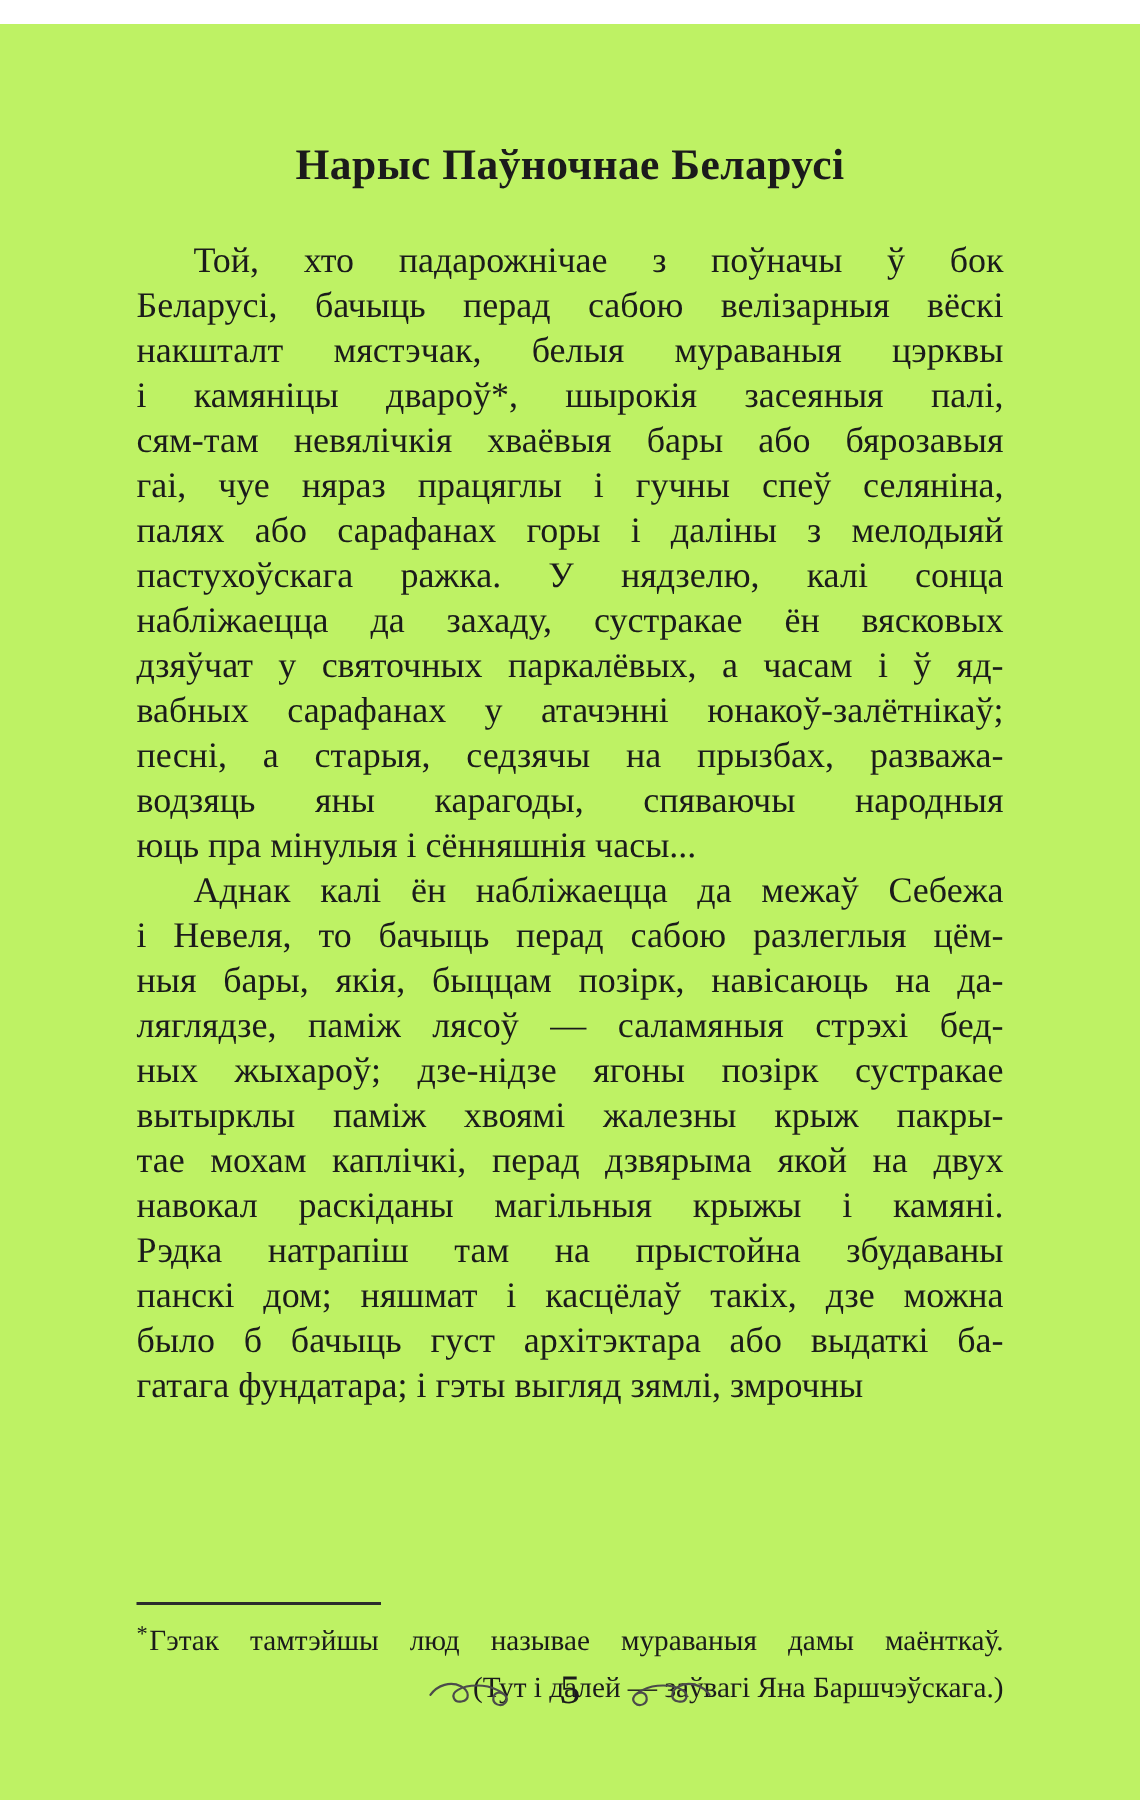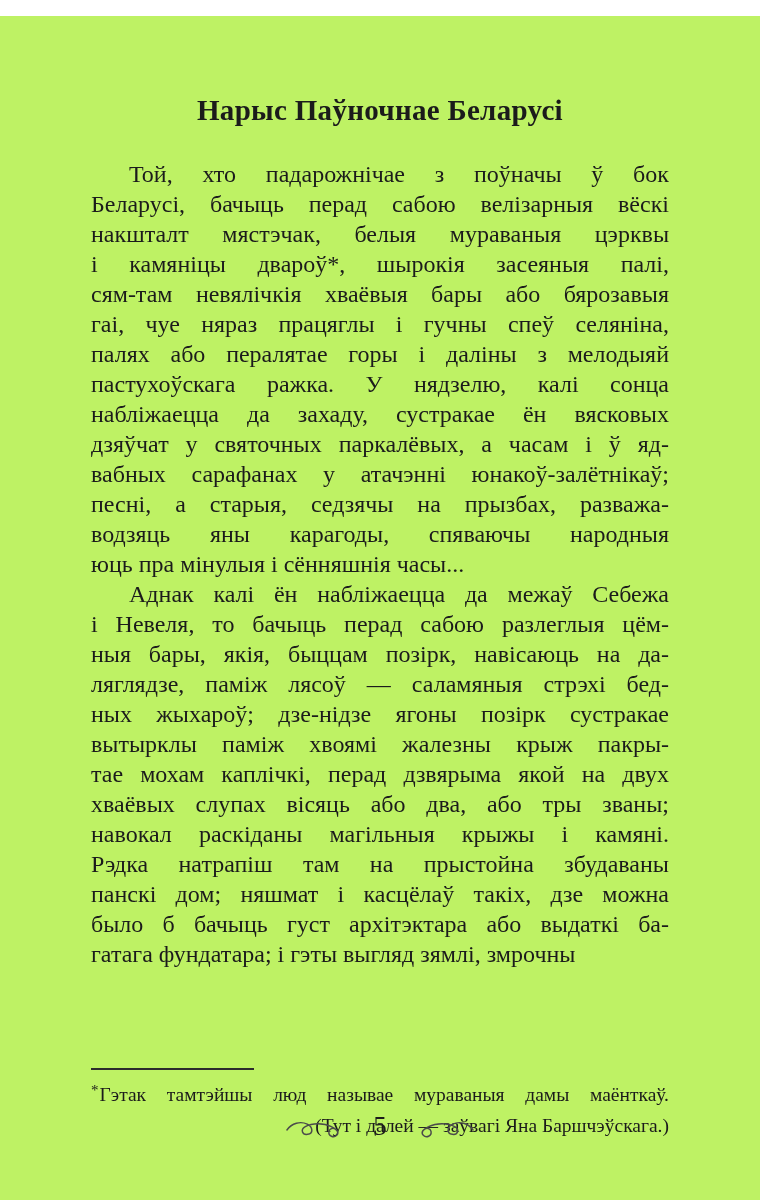--- a/index.html
+++ b/index.html
@@ -90,38 +90,37 @@
   <div class="chapter-title">Нарыс Паўночнае Беларусі</div>
 
   <div class="body-text">
       <div class="paragraph">
         <div class="line first">Той, хто падарожнічае з поўначы ў бок</div>
         <div class="line">Беларусі, бачыць перад сабою велізарныя вёскі</div>
         <div class="line">накшталт мястэчак, белыя мураваныя цэрквы</div>
         <div class="line">і камяніцы двароў*, шырокія засеяныя палі,</div>
         <div class="line">сям-там невялічкія хваёвыя бары або бярозавыя</div>
         <div class="line">гаі, чуе няраз працяглы і гучны спеў селяніна,</div>
-        <div class="line">палях або пералятае горы і даліны з мелодыяй</div>
+        <div class="line">палях або сарафанах горы і даліны з мелодыяй</div>
         <div class="line">пастухоўскага ражка. У нядзелю, калі сонца</div>
         <div class="line">набліжаецца да захаду, сустракае ён вясковых</div>
         <div class="line">дзяўчат у святочных паркалёвых, а часам і ў яд-</div>
         <div class="line">вабных сарафанах у атачэнні юнакоў-залётнікаў;</div>
         <div class="line">песні, а старыя, седзячы на прызбах, разважа-</div>
         <div class="line">водзяць яны карагоды, спяваючы народныя</div>
         <div class="line last">юць пра мінулыя і сённяшнія часы...</div>
       </div>
       <div class="paragraph">
         <div class="line first">Аднак калі ён набліжаецца да межаў Себежа</div>
         <div class="line">і Невеля, то бачыць перад сабою разлеглыя цём-</div>
         <div class="line">ныя бары, якія, быццам позірк, навісаюць на да-</div>
         <div class="line">ляглядзе, паміж лясоў — саламяныя стрэхі бед-</div>
         <div class="line">ных жыхароў; дзе-нідзе ягоны позірк сустракае</div>
         <div class="line">вытырклы паміж хвоямі жалезны крыж пакры-</div>
         <div class="line">тае мохам каплічкі, перад дзвярыма якой на двух</div>
-        <div class="line">хваёвых слупах вісяць або два, або тры званы;</div>
         <div class="line">навокал раскіданы магільныя крыжы і камяні.</div>
         <div class="line">Рэдка натрапіш там на прыстойна збудаваны</div>
         <div class="line">панскі дом; няшмат і касцёлаў такіх, дзе можна</div>
         <div class="line">было б бачыць густ архітэктара або выдаткі ба-</div>
         <div class="line last">гатага фундатара; і гэты выгляд зямлі, змрочны</div>
       </div>
     </div>
 
   <div class="footnote">
     <div class="footnote-rule"></div>

